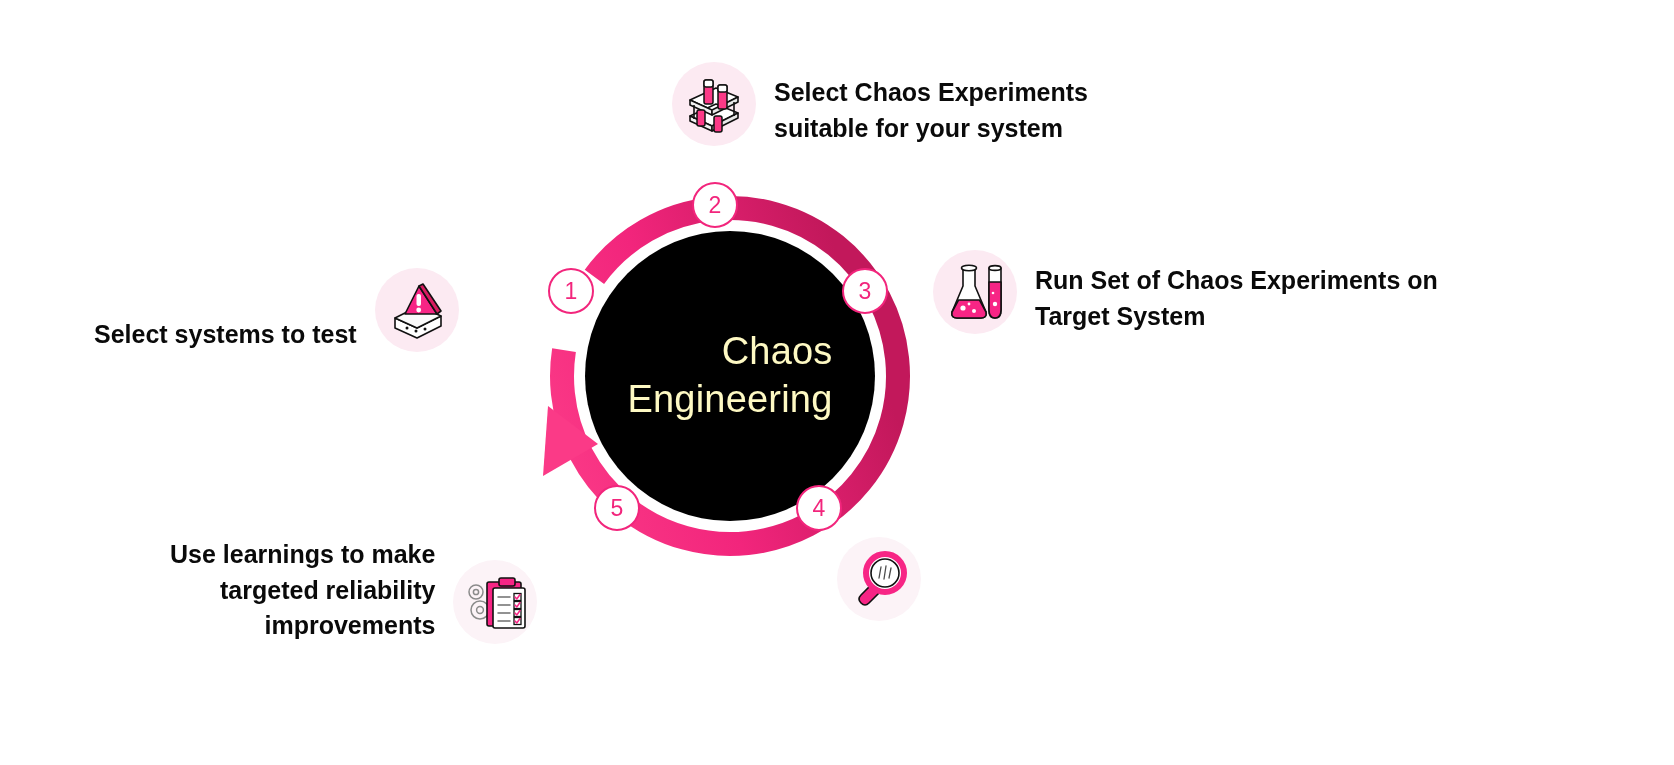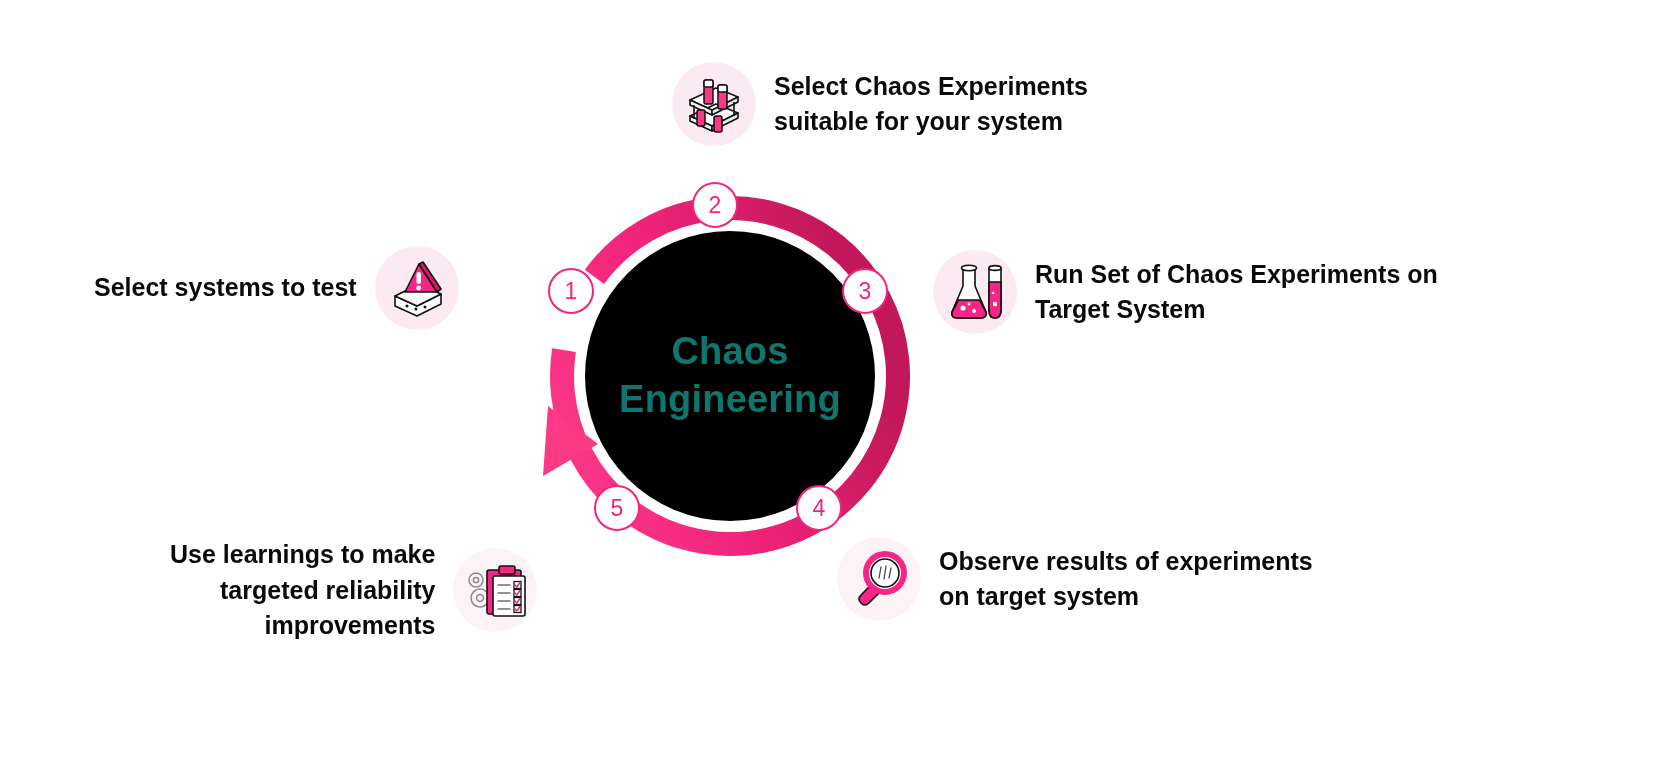--- a/index.html
+++ b/index.html
@@ -37,25 +37,25 @@
     transform: translate(-50%, -50%);
     width: 290px;
     height: 290px;
     border-radius: 50%;
     background: #000000;
     display: flex;
     align-items: center;
     justify-content: center;
   }
   #center-label {
-    color: #0f766e;
+    color: #fef9c3;
     font-size: 38px;
-    font-weight: 700;
+    font-weight: 400;
     line-height: 1.26;
-    text-align: center;
+    text-align: right;
     letter-spacing: 0.2px;
     white-space: pre-line;
   }
 
   
   .step-badge {
     position: absolute;
     width: 46px;
     height: 46px;
     border-radius: 50%;
@@ -68,21 +68,21 @@
     color: #F2257C;
     font-size: 23px;
     font-weight: 500;
     font-family: "Liberation Sans", sans-serif;
   }
 
   
   .step {
     position: absolute;
     display: flex;
-    align-items: center;
+    align-items: flex-end;
     gap: 18px;
   }
   .step.reverse { flex-direction: row-reverse; }
 
   .icon-bubble {
     width: 84px;
     height: 84px;
     border-radius: 50%;
     background: #FCEAF2;
     flex: 0 0 84px;
@@ -126,21 +126,21 @@
         <rect x="36" y="13" width="9" height="7" rx="2" fill="#ffffff"></rect>
         <rect x="15" y="38" width="8" height="16" rx="2" fill="#FB3A87"></rect>
         <rect x="32" y="44" width="8" height="16" rx="2" fill="#FB3A87"></rect>
       </g>
     </svg>
   </div>
   <div class="step-text left">Select Chaos Experiments
 suitable for your system</div>
 </div>
 
-<div class="step reverse" style="left:94px; top:246px;">
+<div class="step reverse" style="left:94px; top:268px;">
   <div class="icon-bubble">
     <svg width="64" height="64" viewBox="0 0 64 64">
       <g stroke="#111" stroke-width="1.6" stroke-linejoin="round">
         <path d="M10 40 L32 50 L56 38 L56 48 L32 60 L10 50 Z" fill="#ffffff"></path>
         <path d="M10 40 L32 50 L56 38 L34 28 Z" fill="#fafafa"></path>
         <path d="M34 8 L52 36 L20 36 Z" fill="#F72585"></path>
         <path d="M34 8 L52 36 L56 33 L38 6 Z" fill="#D81B60"></path>
       </g>
       <g fill="#ffffff">
         <rect x="31.5" y="16" width="4.5" height="12" rx="2"></rect>
@@ -193,22 +193,20 @@
         <circle cx="38" cy="26" r="19" fill="none" stroke="#F72585" stroke-width="6"></circle>
         <circle cx="38" cy="26" r="14" fill="#ffffff"></circle>
       </g>
       <g stroke="#111" stroke-width="1.3" stroke-linecap="round" opacity="0.75">
         <line x1="34" y1="20" x2="32" y2="31"></line>
         <line x1="39" y1="19" x2="37" y2="32"></line>
         <line x1="44" y1="21" x2="42" y2="31"></line>
       </g>
     </svg>
   </div>
-  <div class="step-text left">Observe results of experiments
-on target system</div>
 </div>
 
 <div class="step reverse" style="left:170px; top:537px;">
   <div class="icon-bubble pale">
     <svg width="64" height="64" viewBox="0 0 64 64">
       <g stroke="#8b8b8b" stroke-width="1.5" fill="none">
         <circle cx="13" cy="22" r="7"></circle>
         <circle cx="13" cy="22" r="2.6"></circle>
         <circle cx="17" cy="40" r="9"></circle>
         <circle cx="17" cy="40" r="3.4"></circle>

